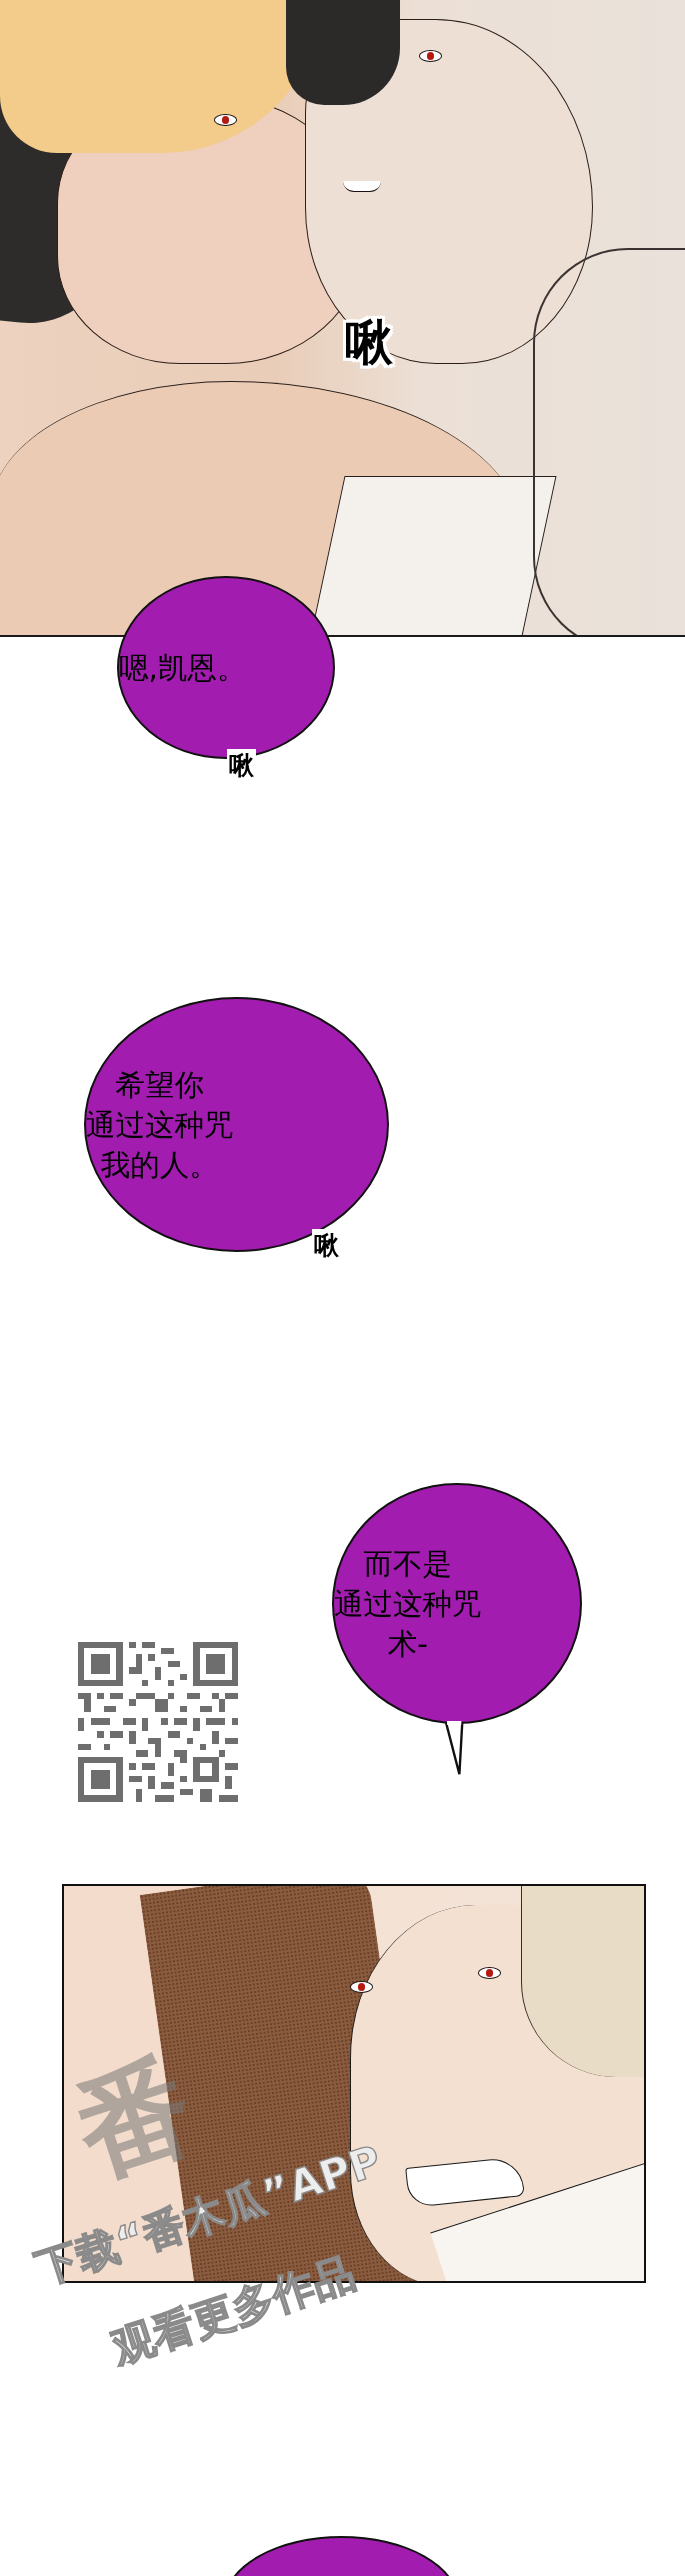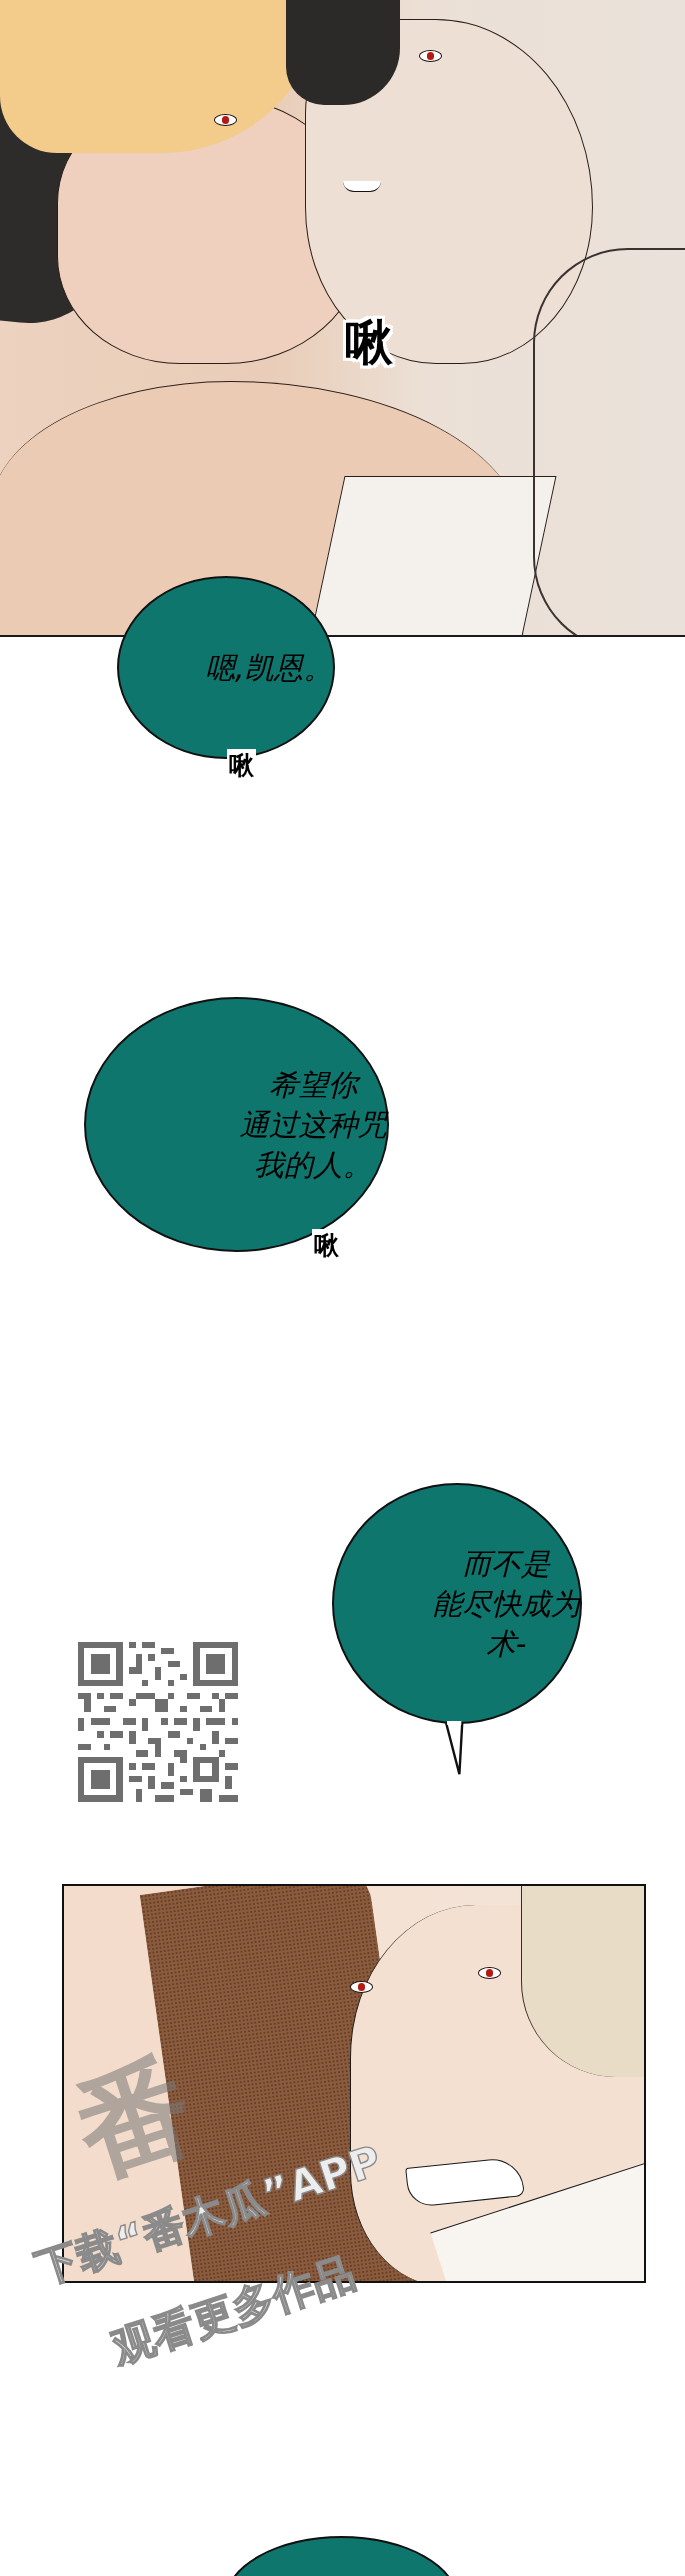--- a/index.html
+++ b/index.html
@@ -30,22 +30,22 @@
   .eye { width: 21px; height: 9.5px; background: #fff; border-radius: 50%; border: 1.9px solid #1a1010; }
   .eye::after { content: ""; position: absolute; left: 6.7px; top: 1px; width: 7.6px; height: 7.6px;
                 border-radius: 50%; background: #b51a12; }
   .fang { width: 38px; height: 9.5px; border-bottom: 1.9px solid #1a1010; background: #fff;
           border-radius: 0 0 19px 19px; }
   .sfx-outline { color: #000; font-weight: bold; text-shadow:
       -2.9px -2.9px 0 #fff, 2.9px -2.9px 0 #fff, -2.9px 2.9px 0 #fff, 2.9px 2.9px 0 #fff,
       0 -2.9px 0 #fff, 0 2.9px 0 #fff, -2.9px 0 0 #fff, 2.9px 0 0 #fff; }
 
   
-  .bubble { background: #0f766e; border: 2.4px solid #111; border-radius: 50%;
-            display: flex; align-items: center; justify-content: flex-end; box-sizing: border-box; font-style: italic; }
+  .bubble { background: #a21caf; border: 2.4px solid #111; border-radius: 50%;
+            display: flex; align-items: center; justify-content: flex-start; box-sizing: border-box; }
   .bubble-text { text-align: center; color: #000; font-size: 29.5px; line-height: 40px;
                  white-space: pre-line; font-weight: 500; }
   .sfx-small { font-size: 25px; font-weight: bold; color: #000; background: #fff; padding: 0 1.9px; }
 
   
   #qr { left: 78px; top: 1641px; width: 160px; height: 161px; }
 
   
   #panel2 { left: 62px; top: 1884px; width: 584px; height: 399px; border: 2.9px solid #111;
             box-sizing: border-box; overflow: hidden;
@@ -114,21 +114,21 @@
     <path d="M8 0h1v1H8zM10 0h2v1h-2zM13 1h2v1h-2zM9 2h1v2H9zM11 2h1v1h-1zM14 3h2v1h-2zM8 4h2v1H8zM12 4h1v2h-1zM16 5h1v1h-1zM10 6h1v1h-1zM14 6h1v1h-1z"></path>
     <path d="M0 8h2v1H0zM3 8h1v1H3zM5 8h2v1H5zM9 8h3v1H9zM14 8h1v1h-1zM17 8h2v1h-2zM21 8h1v1h-1zM23 8h2v1h-2zM1 9h1v2H1zM4 10h2v1H4zM8 9h1v1H8zM12 9h2v2h-2zM16 10h1v1h-1zM19 10h2v1h-2zM22 9h1v2h-1z"></path>
     <path d="M0 12h1v2H0zM2 12h3v1H2zM7 12h2v1H7zM10 12h1v2h-1zM13 12h1v1h-1zM15 12h2v1h-2zM18 12h1v2h-1zM20 12h3v1h-3zM24 12h1v1h-1zM3 14h1v1H3zM5 14h2v1H5zM8 14h1v2H8zM11 15h2v1h-2zM14 14h2v1h-2zM17 15h1v1h-1zM21 14h1v2h-1zM23 15h2v1h-2z"></path>
     <path d="M0 16h2v1H0zM4 16h1v1H4zM9 17h2v1H9zM12 16h1v2h-1zM15 17h2v1h-2zM19 16h1v1h-1zM22 17h1v1h-1zM8 19h1v1H8zM10 19h2v1h-2zM14 19h1v2h-1zM16 18h1v1h-1zM18 18h4v4h-4zM19 19v2h2v-2zM23 19h2v1h-2z"></path>
     <path d="M8 21h2v1H8zM11 21h1v2h-1zM13 22h2v1h-2zM16 21h1v1h-1zM23 21h1v2h-1zM9 23h1v2H9zM12 24h3v1h-3zM16 23h2v1h-2zM19 23h2v2h-2zM22 24h3v1h-3z"></path>
   </g>
 </svg>
 
 <div class="abs bubble" style="left:332px;top:1483px;width:250px;height:241px;">
   <span class="bubble-text">而不是
-能尽快成为
+通过这种咒
 术-</span>
 </div>
 <svg class="abs" style="left:443px;top:1721px;width:29px;height:57px;" viewBox="0 0 30 60">
   <path d="M3 2 L17 56 L20 2" fill="#fff" stroke="#111" stroke-width="2.5"></path>
   <rect x="4" y="0" width="15" height="4" fill="#fff"></rect>
 </svg>
 
 <div id="panel2" class="abs">
   <div class="abs p2-arm"></div>
   <div class="abs p2-face"></div>

